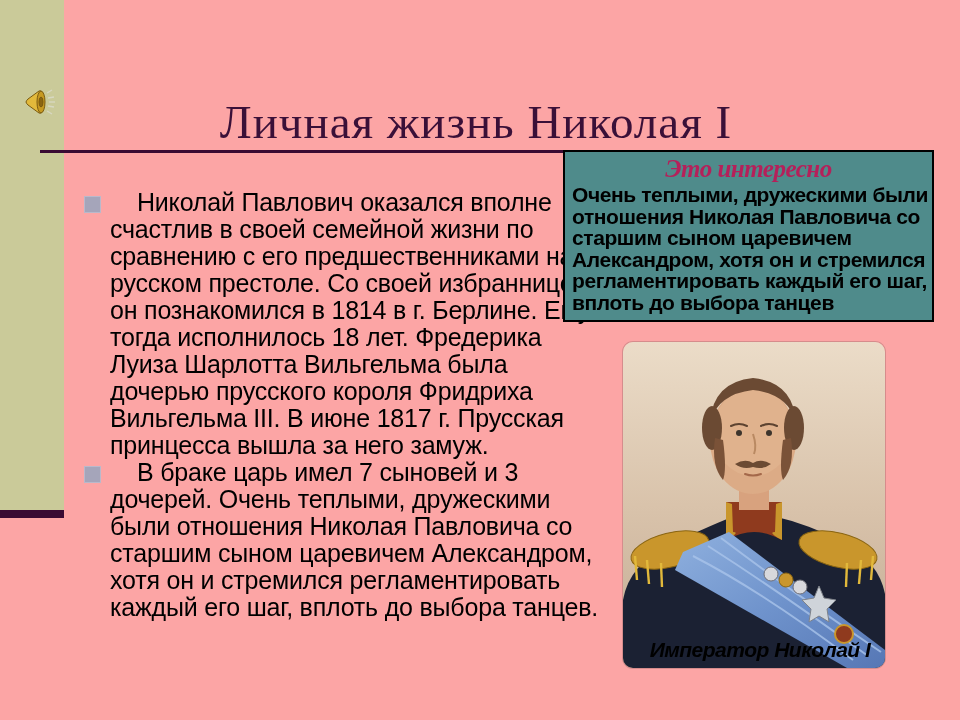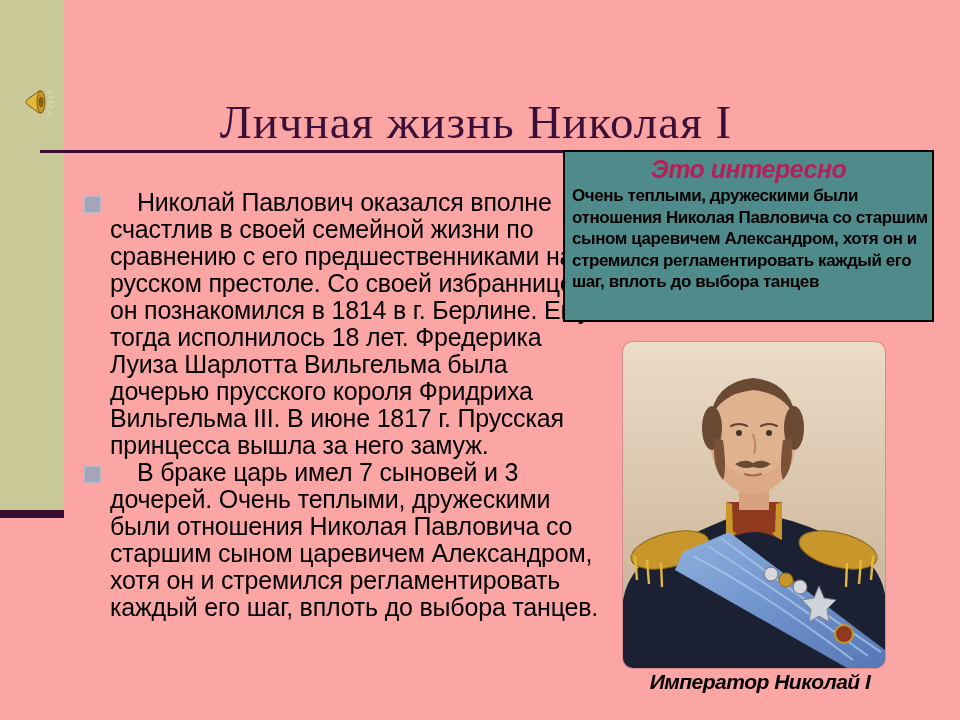--- a/index.html
+++ b/index.html
@@ -25,32 +25,32 @@
     position:absolute;left:4px;top:7px;width:17px;height:17px;
     background:#A5A5BA;border:1px solid #b9b9cb;box-sizing:border-box;
   }
   .body-item .ptext{display:block;text-indent:27px;}
   .callout{
     position:absolute;left:563px;top:150px;width:371px;height:172px;
     background:#4F8B8B;border:2px solid #000;box-sizing:border-box;
   }
   .callout-header{
     margin-top:3px;text-align:center;font-size:25px;font-weight:bold;font-style:italic;
-    color:#B5205A;letter-spacing:-0.5px;
+    color:#B5205A;letter-spacing:-0.5px;font-family:Liberation Serif, serif;
   }
   .callout-body{
-    padding:1px 1px 0 7px;font-size:17px;font-weight:bold;color:#000;
+    padding:1px 1px 0 7px;font-size:21px;font-weight:bold;color:#000;
     line-height:21.5px;letter-spacing:-0.4px;
   }
   .portrait{
     position:absolute;left:623px;top:342px;width:262px;height:326px;
     border-radius:10px;overflow:hidden;box-shadow:0 0 0 1px rgba(0,0,0,0.15);
   }
   .caption{
-    position:absolute;left:630px;top:670px;width:260px;text-align:center;
+    position:absolute;left:630px;top:638px;width:260px;text-align:center;
     font-size:21px;font-weight:bold;font-style:italic;color:#000;letter-spacing:-0.5px;
     white-space:nowrap;
   }
 </style>
 </head>
 <body>
 
 <div class="slide">
 
   <div class="sidebar"></div>

